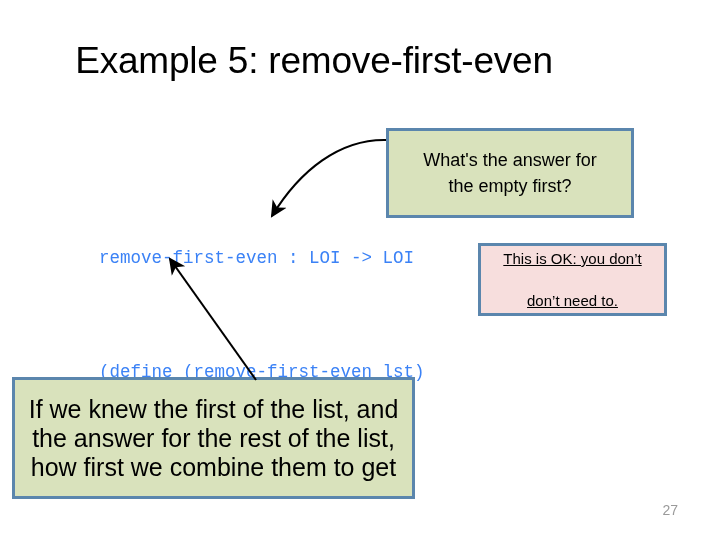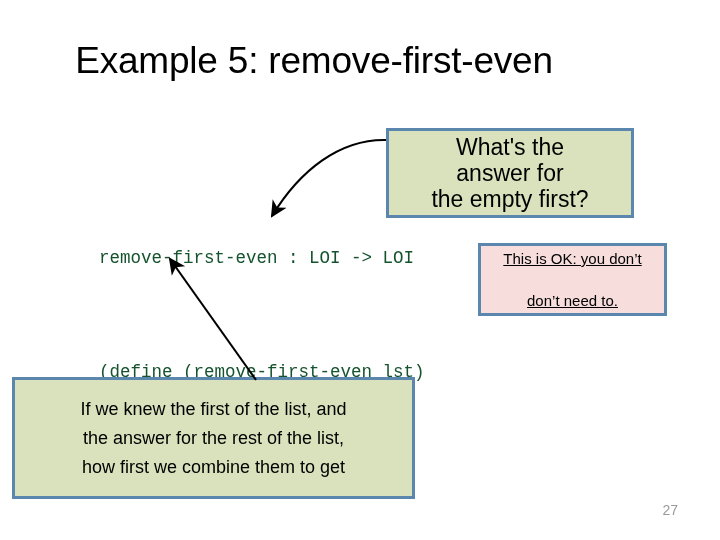--- a/index.html
+++ b/index.html
@@ -41,21 +41,21 @@
     line-height: 28.5px;
     color: #000000;
     white-space: pre;
     letter-spacing: 0px;
   }
   .code-line {
     position: relative;
     height: 28.5px;
     white-space: pre;
   }
-  .tok-black { color: #14532d; }
+  .tok-black { color: #3b82f6; }
 
   
   .callout {
     position: absolute;
     box-sizing: border-box;
     display: flex;
     align-items: center;
     justify-content: center;
     text-align: center;
     font-family: "Liberation Sans", sans-serif;
@@ -69,40 +69,40 @@
     background: #f7dedd;
     border: 3px solid #5b86ad;
   }
   .callout p { margin: 0; }
 
   #callout-empty {
     left: 386px;
     top: 128px;
     width: 248px;
     height: 90px;
-    font-size: 23px;
+    font-size: 18px;
     line-height: 26px;
     padding: 0 28px;
   }
   #callout-ok {
     left: 478px;
     top: 243px;
     width: 189px;
     height: 73px;
     font-size: 15px;
     line-height: 21px;
     padding: 0 6px;
     text-decoration: underline;
   }
   #callout-combine {
     left: 12px;
     top: 377px;
     width: 403px;
     height: 122px;
-    font-size: 18px;
+    font-size: 25px;
     line-height: 29px;
     padding: 0 8px;
   }
 
   
   #arrows {
     position: absolute;
     left: 0;
     top: 0;
     width: 720px;

